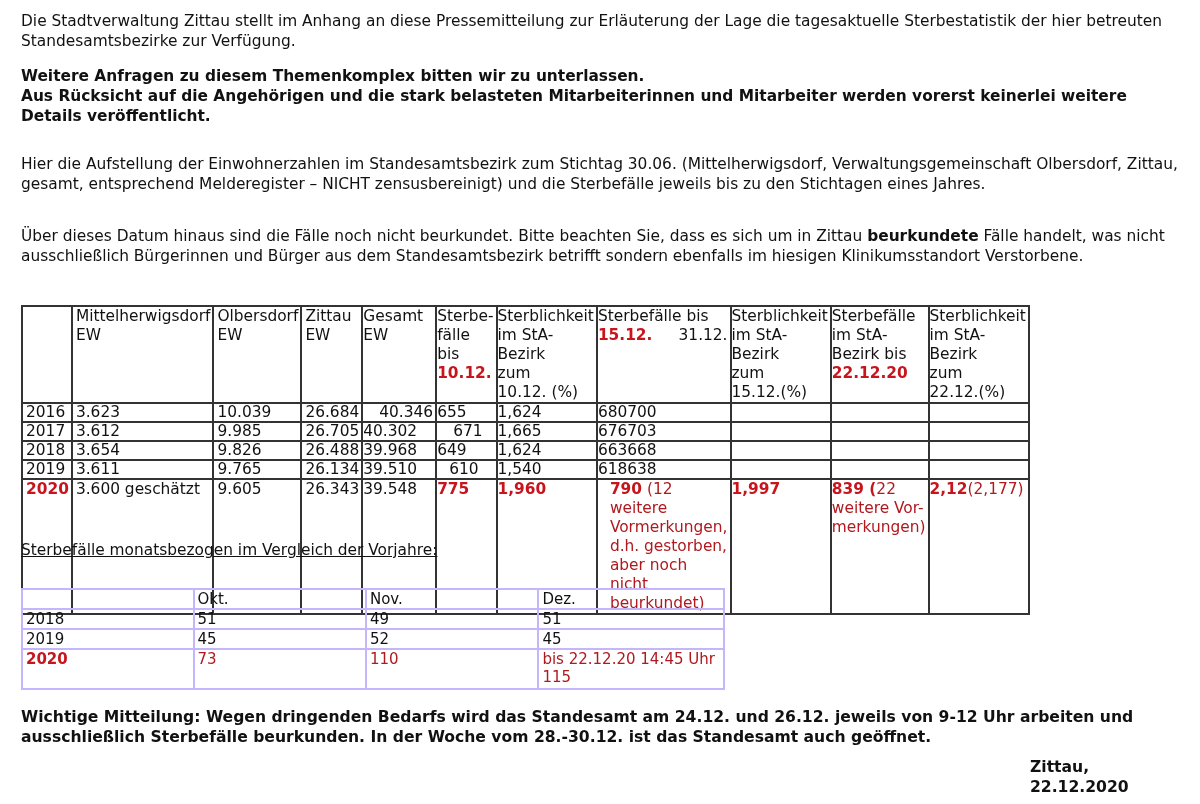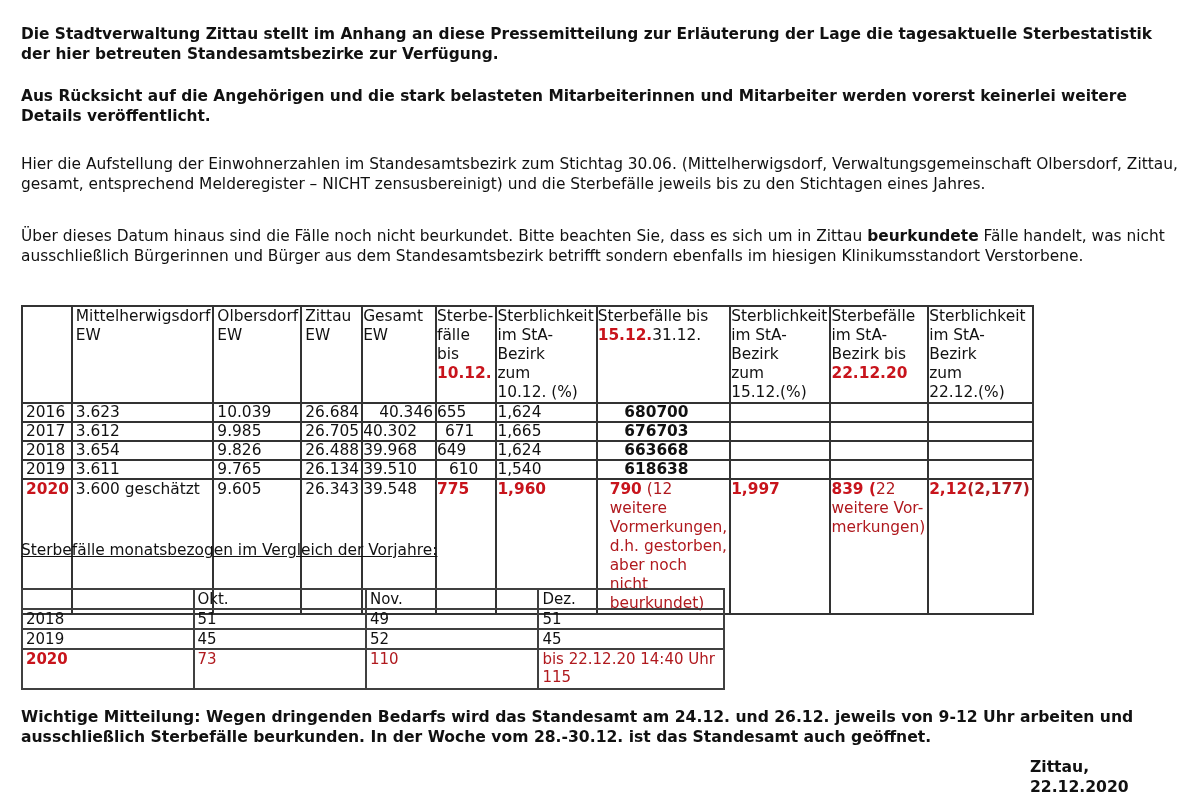--- a/index.html
+++ b/index.html
@@ -8,51 +8,51 @@
     background: #ffffff; color: #111111;
     font-family: "DejaVu Sans", sans-serif;
     font-size: 15.4px; line-height: 20px;
   }
   .page { position: relative; width: 1200px; height: 804px; }
   .p { position: absolute; left: 21px; width: 1160px; margin: 0; }
   .b { font-weight: bold; }
   .red { color: #c8141c; }
   .redr { color: #b0191e; }
 
-  #p1 { top: 24px; font-weight: bold; }
+  #p1 { top: 11px; }
   #p2 { top: 66px; }
   #p3 { top: 154px; }
   #p4 { top: 226px; }
 
   table { border-collapse: collapse; position: absolute; }
   td { border: 2px solid #333; vertical-align: top; padding: 0 2px 0 3px; font-size: 15.4px; line-height: 19px; }
 
   #t1 { left: 21px; top: 305px; width: 1009px; }
   #t1 .hdr td { height: 70px; }
   #t1 .row td { height: 16px; line-height: 17px; }
   #t1 .row20 td { height: 60px; }
-  .split { display: flex; }
-  .c2 { display:flex; justify-content: center; font-weight: bold; }
+  .split { display: flex; justify-content: space-between; }
+  .c2 { display:flex; justify-content: flex-start; }
 
   #caption { position: absolute; left: 21px; top: 540px; text-decoration: underline; }
   #t2 { left: 21px; top: 588px; width: 704px; font-family: "DejaVu Sans", sans-serif; }
-  #t2 td { line-height: 18px; border: 2px solid #404040; font-size: 15px; }
+  #t2 td { line-height: 18px; border: 2px solid #c4b5fd; font-size: 15px; }
 
   #notice { position: absolute; left: 21px; top: 707px; width: 1160px; font-weight: bold; font-size: 15.6px; line-height: 20px; }
   #sign { position: absolute; left: 1030px; top: 747px; font-weight: bold; font-size: 15.6px; line-height: 20px; margin-top: 10px; }
 </style>
 </head>
 <body>
 
 <div class="page">
 
   <p class="p" id="p1">Die Stadtverwaltung Zittau stellt im Anhang an diese Pressemitteilung zur Erläuterung der Lage die tagesaktuelle Sterbestatistik der hier betreuten Standesamtsbezirke zur Verfügung.</p>
 
   <p class="p b" id="p2">
-    <br>
+    <span>Weitere Anfragen zu diesem Themenkomplex bitten wir zu unterlassen.</span><br>
     <span>Aus Rücksicht auf die Angehörigen und die stark belasteten Mitarbeiterinnen und Mitarbeiter werden vorerst keinerlei weitere Details veröffentlicht.</span>
   </p>
 
   <p class="p" id="p3">Hier die Aufstellung der Einwohnerzahlen im Standesamtsbezirk zum Stichtag 30.06. (Mittelherwigsdorf, Verwaltungsgemeinschaft Olbersdorf, Zittau, gesamt, entsprechend Melderegister – NICHT zensusbereinigt) und die Sterbefälle jeweils bis zu den Stichtagen eines Jahres.</p>
 
   <p class="p" id="p4">
     <span>Über dieses Datum hinaus sind die Fälle noch nicht beurkundet. Bitte beachten Sie, dass es sich um in Zittau </span><b>beurkundete</b><span> Fälle handelt, was nicht ausschließlich Bürgerinnen und Bürger aus dem Standesamtsbezirk betrifft sondern ebenfalls im hiesigen Klinikumsstandort Verstorbene.</span>
   </p>
 
   <table id="t1">
@@ -129,21 +129,21 @@
       <td></td>
       <td></td>
       <td></td>
     </tr>
     <tr class="row">
       <td>2017</td>
       <td>3.612</td>
       <td>9.985</td>
       <td>26.705</td>
       <td style="padding-left:0">40.302</td>
-      <td style="padding-left:8px">671</td>
+      <td style="padding-left:16px">671</td>
       <td style="padding-left:0">1,665</td>
       <td style="padding-left:0">
             <div class="c2" style="padding-right:12px">
               <span>676</span>
               <span>703</span>
             </div>
           </td>
       <td></td>
       <td></td>
       <td></td>
@@ -231,21 +231,21 @@
     <tr>
       <td>2019</td>
       <td>45</td>
       <td>52</td>
       <td>45</td>
     </tr>
     <tr>
       <td class="b red">2020</td>
       <td class="redr">73</td>
       <td class="redr">110</td>
-      <td class="redr" style="height:38px">bis 22.12.20 14:40 Uhr 115</td>
+      <td class="redr" style="height:38px">bis 22.12.20 14:45 Uhr 115</td>
     </tr>
   </tbody>
     </table>
 
   <div id="notice">Wichtige Mitteilung: Wegen dringenden Bedarfs wird das Standesamt am 24.12. und 26.12. jeweils von 9-12 Uhr arbeiten und ausschließlich Sterbefälle beurkunden. In der Woche vom 28.-30.12. ist das Standesamt auch geöffnet.</div>
 
   <div id="sign">
     <div>Zittau,</div>
     <div>22.12.2020</div>
   </div>

